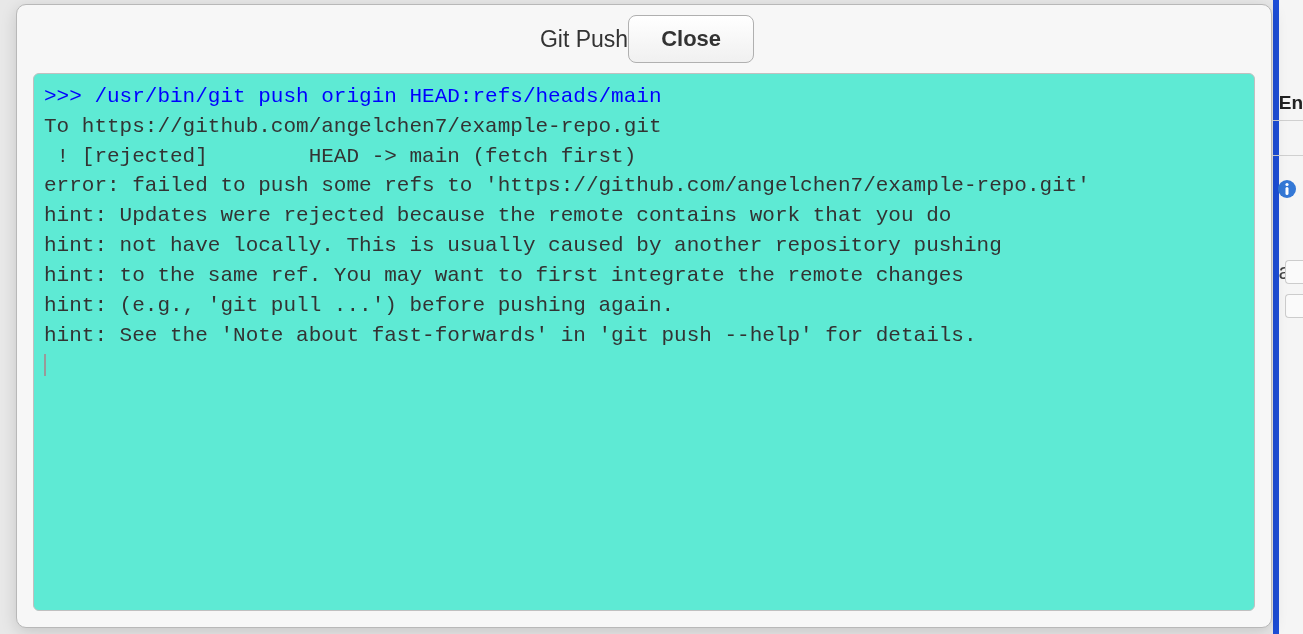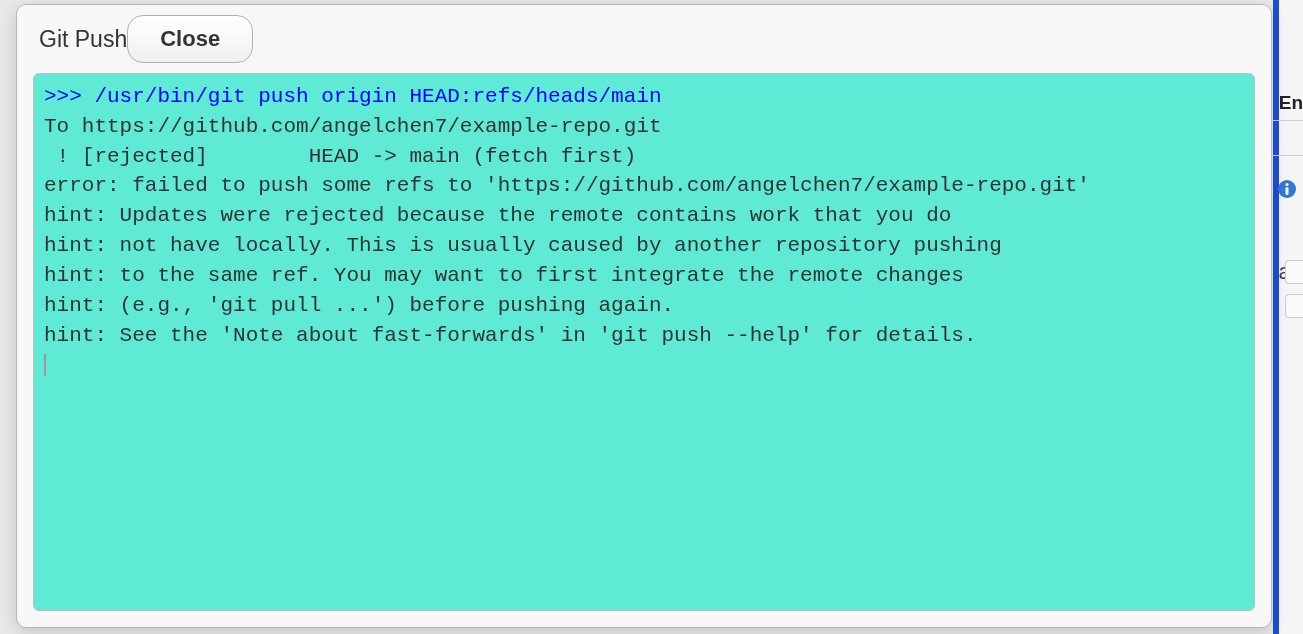--- a/index.html
+++ b/index.html
@@ -27,34 +27,34 @@
       border: 1px solid #b8b8b8;
       border-radius: 10px;
       box-shadow: 0 4px 16px rgba(0,0,0,0.15);
       display: flex;
       flex-direction: column;
     }
     
     .dialog-header {
       display: flex;
       align-items: center;
-      justify-content: flex-start;
+      justify-content: center;
       padding: 10px 16px 10px 22px;
     }
     
     .dialog-title {
       font-size: 23px;
       font-weight: 400;
       color: #333;
     }
     
     .close-button {
       background: linear-gradient(to bottom, #ffffff, #f0f0f0);
       border: 1px solid #b0b0b0;
-      border-radius: 16px;
+      border-radius: 8px;
       padding: 10px 32px;
       font-size: 22px;
       font-weight: 600;
       color: #333;
       cursor: pointer;
       font-family: inherit;
     }
     
     .output-pane {
       flex: 1;

